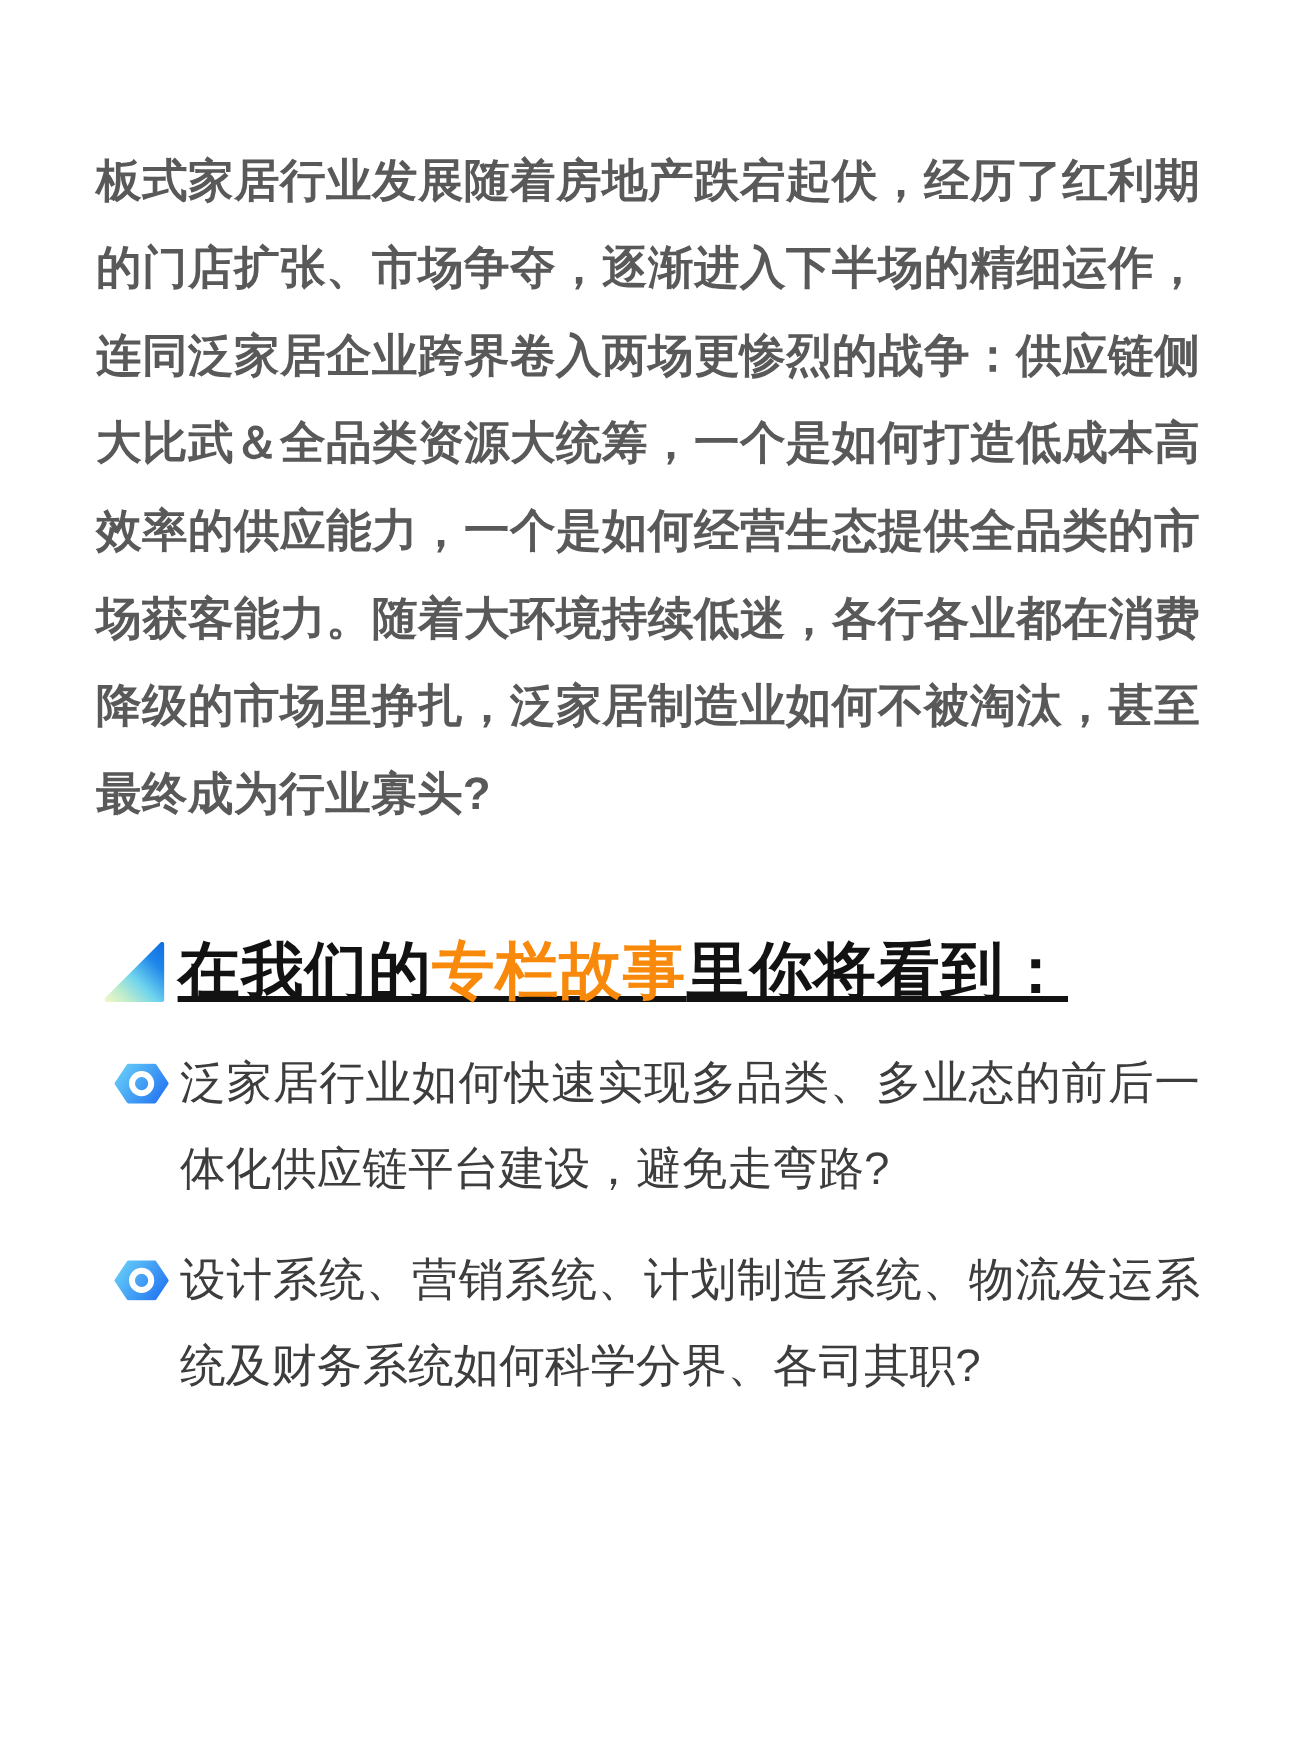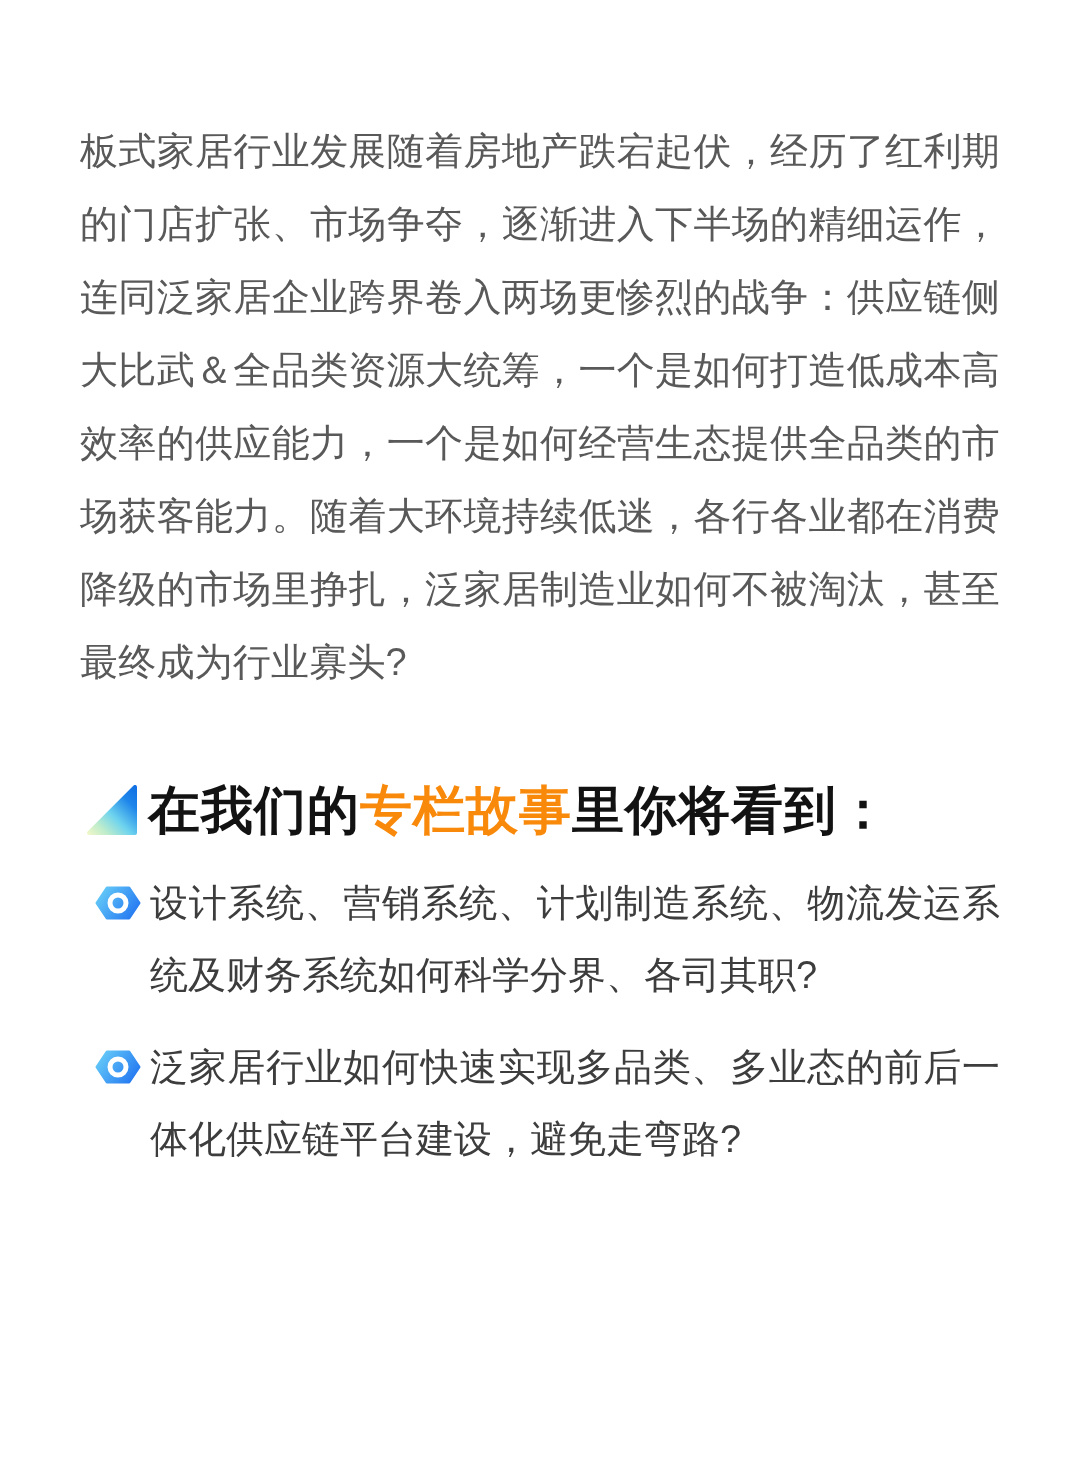--- a/index.html
+++ b/index.html
@@ -17,21 +17,21 @@
     padding: 77px 80px 0 80px;
   }
   .intro {
     width: 920px;
     font-size: 38px;
     line-height: 73px;
     letter-spacing: 0.2px;
     color: #595959;
     text-align: justify;
     text-justify: inter-ideograph;
-    font-weight: 400;
+    font-weight: 700;
   }
   .section-heading {
     margin-top: 80px;
     display: flex;
     align-items: center;
     height: 62px;
   }
   .tri-icon {
     width: 50px;
     height: 50px;
@@ -40,20 +40,21 @@
     flex: 0 0 auto;
     display: block;
   }
   .heading-text {
     font-size: 52px;
     font-weight: 900;
     line-height: 62px;
     color: #121212;
     letter-spacing: 1px;
     white-space: nowrap;
+    text-decoration: underline;
   }
   .heading-text .hl {
     color: #f8890a;
   }
   .bullet-list {
     margin-top: 26px;
     list-style: none;
     padding: 0;
   }
   .bullet-item {
@@ -103,41 +104,41 @@
     <div class="heading-text">
       <span>在我们的</span><span class="hl">专栏故事</span><span>里你将看到：</span>
     </div>
   </div>
 
   <ul class="bullet-list">
 
     <li class="bullet-item">
       <svg class="hex-icon" viewBox="0 0 46 34" aria-hidden="true">
         <defs>
+          <linearGradient id="hexGrad1" x1="0" y1="0" x2="46" y2="34" gradientUnits="userSpaceOnUse">
+            <stop offset="0" stop-color="#6ed7f9"></stop>
+            <stop offset="1" stop-color="#1a6af0"></stop>
+          </linearGradient>
+        </defs>
+        <polygon points="2,17 12,2 34,2 44,17 34,32 12,32" fill="url(#hexGrad1)" stroke="url(#hexGrad1)" stroke-width="3" stroke-linejoin="round"></polygon>
+        <circle cx="23" cy="17" r="8" fill="none" stroke="#ffffff" stroke-width="5"></circle>
+      </svg>
+      <div class="bullet-text">泛家居行业如何快速实现多品类、多业态的前后一体化供应链平台建设，避免走弯路?</div>
+    </li>
+
+    <li class="bullet-item">
+      <svg class="hex-icon" viewBox="0 0 46 34" aria-hidden="true">
+        <defs>
           <linearGradient id="hexGrad2" x1="0" y1="0" x2="46" y2="34" gradientUnits="userSpaceOnUse">
             <stop offset="0" stop-color="#6ed7f9"></stop>
             <stop offset="1" stop-color="#1a6af0"></stop>
           </linearGradient>
         </defs>
         <polygon points="2,17 12,2 34,2 44,17 34,32 12,32" fill="url(#hexGrad2)" stroke="url(#hexGrad2)" stroke-width="3" stroke-linejoin="round"></polygon>
         <circle cx="23" cy="17" r="8" fill="none" stroke="#ffffff" stroke-width="5"></circle>
       </svg>
       <div class="bullet-text">设计系统、营销系统、计划制造系统、物流发运系统及财务系统如何科学分界、各司其职?</div>
     </li>
 
-    <li class="bullet-item">
-      <svg class="hex-icon" viewBox="0 0 46 34" aria-hidden="true">
-        <defs>
-          <linearGradient id="hexGrad1" x1="0" y1="0" x2="46" y2="34" gradientUnits="userSpaceOnUse">
-            <stop offset="0" stop-color="#6ed7f9"></stop>
-            <stop offset="1" stop-color="#1a6af0"></stop>
-          </linearGradient>
-        </defs>
-        <polygon points="2,17 12,2 34,2 44,17 34,32 12,32" fill="url(#hexGrad1)" stroke="url(#hexGrad1)" stroke-width="3" stroke-linejoin="round"></polygon>
-        <circle cx="23" cy="17" r="8" fill="none" stroke="#ffffff" stroke-width="5"></circle>
-      </svg>
-      <div class="bullet-text">泛家居行业如何快速实现多品类、多业态的前后一体化供应链平台建设，避免走弯路?</div>
-    </li>
-
 
   </ul>
 
 </div>
 
 </body></html>

